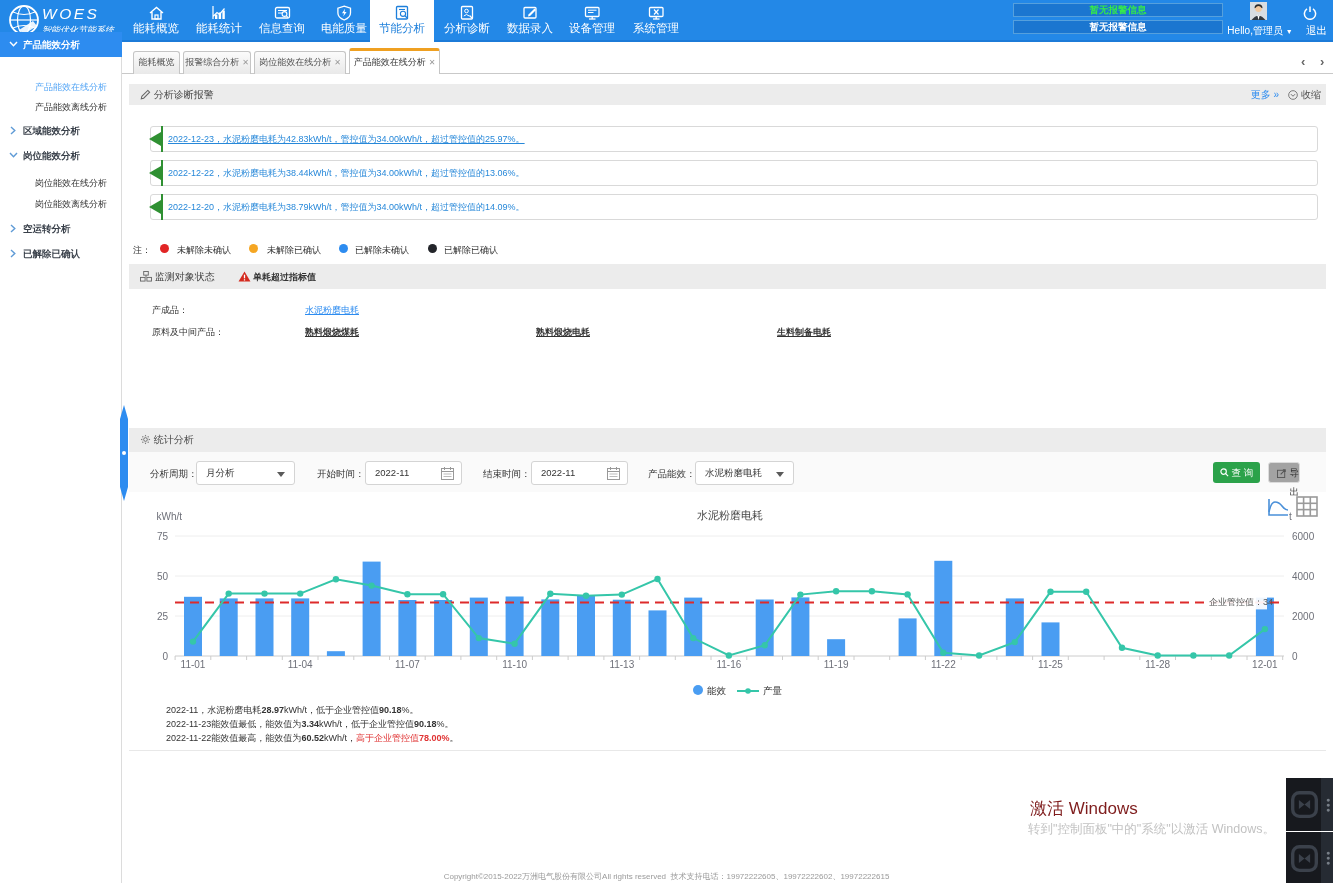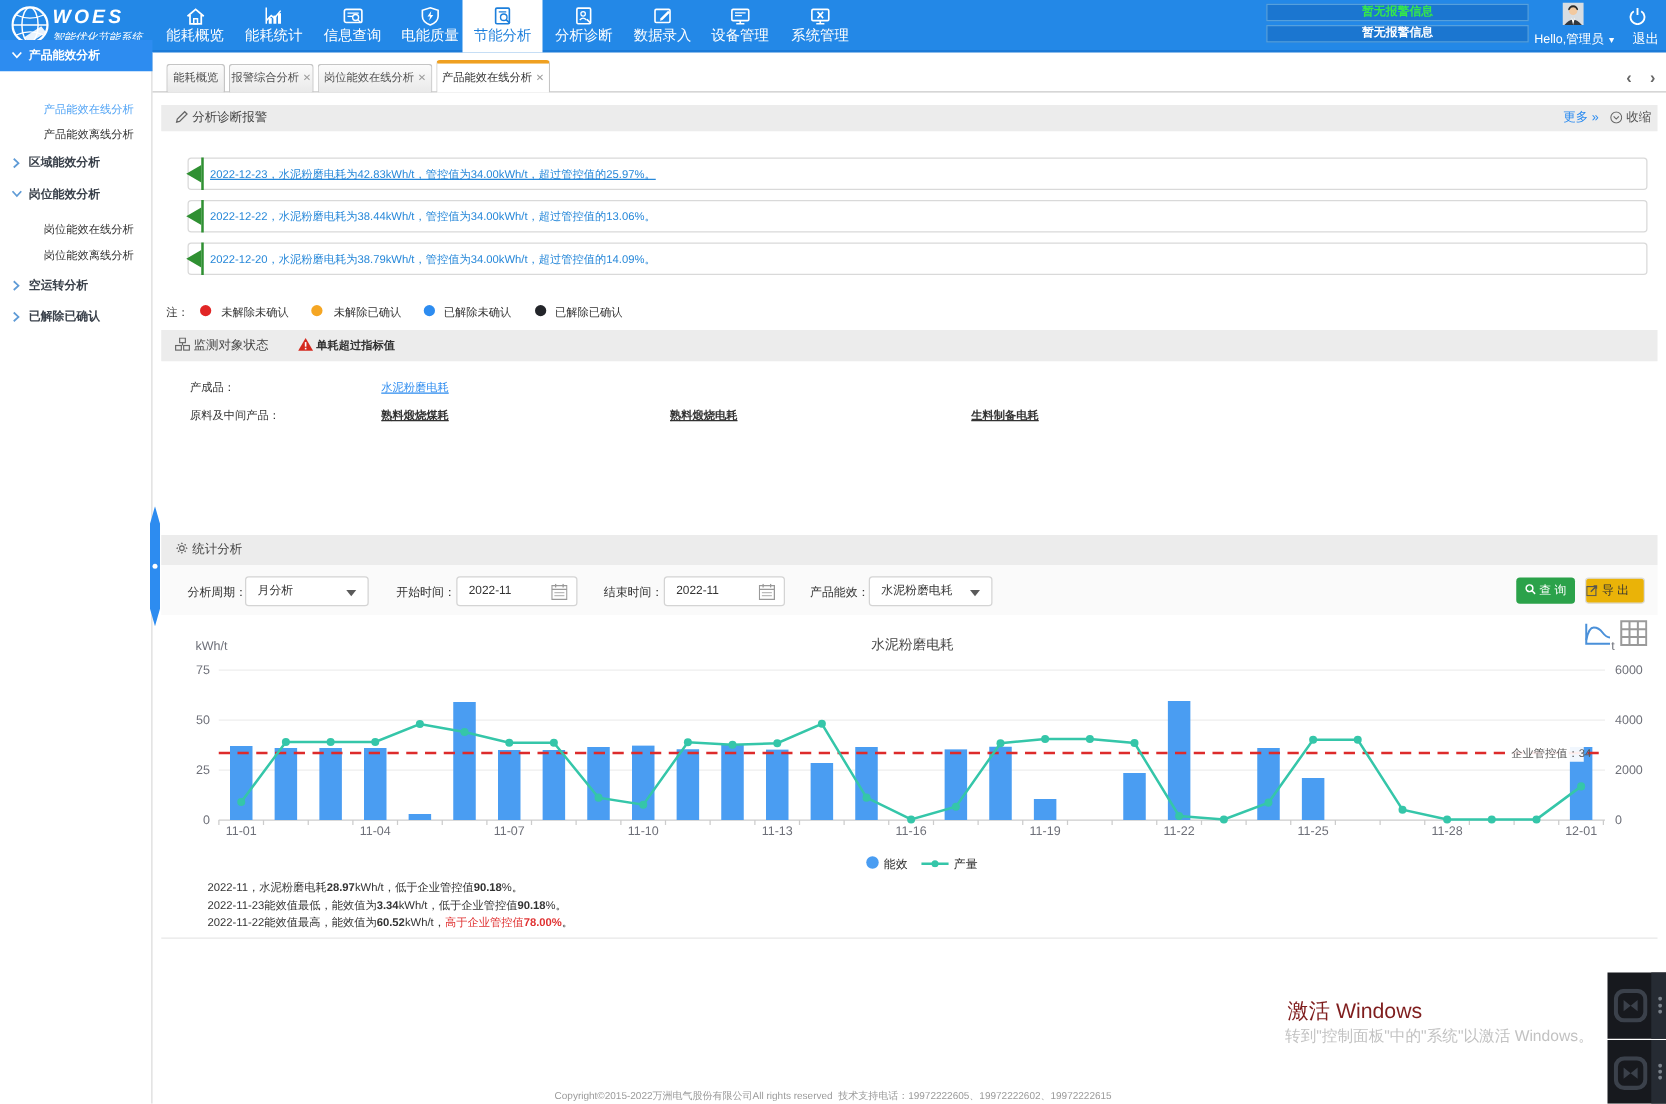--- a/index.html
+++ b/index.html
@@ -40,21 +40,21 @@
 .lg { font-size:9px; color:#333; }
 a.blue { color:#2d8cf0; text-decoration:underline; }
 a.dark { color:#333; text-decoration:underline; font-weight:bold; }
 .lbl { position:absolute; font-size:9px; color:#333; }
 
 .sel, .inp { position:absolute; top:461px; height:24px; border:1px solid #d4d4d4; border-radius:3px; background:#fff; font-size:9.5px; color:#333; line-height:22px; }
 .sel .v { margin-left:9px; }
 .sel .caret { position:absolute; right:9px; top:10px; width:0; height:0; border-left:4.5px solid transparent; border-right:4.5px solid transparent; border-top:5px solid #5a5a5a; }
 .inp .v { margin-left:9px; }
 .btn-q { position:absolute; left:1213px; top:462px; width:47px; height:21px; background:#2ba24a; border-radius:3px; color:#fff; font-size:9.5px; text-align:center; line-height:21px; }
-.btn-e { position:absolute; left:1268px; top:462px; width:48px; height:21px; background:#eab308; border:1px solid #dcdcdc; border-radius:3px; color:#333; font-size:9.5px; text-align:left; line-height:19px; }
+.btn-e { position:absolute; left:1268px; top:462px; width:32px; height:21px; background:#a3a3a3; border:1px solid #dcdcdc; border-radius:3px; color:#333; font-size:9.5px; text-align:right; line-height:19px; }
 .ax { font-size:10px; fill:#6e7079; font-family:"Liberation Sans",sans-serif; }
 .axd { font-size:9px; fill:#555; font-family:"Liberation Sans",sans-serif; }
 .sum { position:absolute; left:166px; font-size:9px; color:#333; }
 .sum b { font-weight:bold; }
 .red { color:#e03333; }
 
 .vid { position:absolute; left:1286px; width:47px; height:53px; background:#17191e; }
 .vid .strip { position:absolute; right:0; top:0; width:12px; height:100%; background:#262b33; }
 .vid .dots { position:absolute; right:4px; top:50%; margin-top:-8px; width:3px; color:#787f88; font-size:7px; line-height:5px; }
 </style>
@@ -65,21 +65,21 @@
 <div id="hdrstrip"></div>
 
 <svg class="abs" style="left:9px;top:4px" width="31" height="34" viewBox="0 0 31 34">
  <circle cx="15" cy="16" r="14" fill="none" stroke="#fff" stroke-width="1.8"></circle>
  <ellipse cx="15" cy="16" rx="6.5" ry="14" fill="none" stroke="#fff" stroke-width="1.2"></ellipse>
  <line x1="1" y1="16" x2="29" y2="16" stroke="#fff" stroke-width="1.2"></line>
  <path d="M4 8 Q15 13 26 8" fill="none" stroke="#fff" stroke-width="1"></path>
  <path d="M4 24 Q15 19 26 24" fill="none" stroke="#fff" stroke-width="1"></path>
  <path d="M10 26 L24 17 L28 22 L15 30 Z" fill="#fff" opacity="0.9"></path>
 </svg>
-<div class="abs" style="left:42px;top:5px;color:#fff;font-size:15.5px;font-weight:bold;font-style:italic;letter-spacing:2.5px;">WOES</div>
+<div class="abs" style="left:42px;top:5px;color:#fff;font-size:15.5px;font-weight:normal;font-style:italic;letter-spacing:2.5px;">WOES</div>
 <div class="abs" style="left:42px;top:24px;color:#fff;font-size:9px;font-style:italic;">智能优化节能系统</div>
 
 <div class="nav" style="left:125px;width:62px;">
     <svg class="ic" width="17" height="16" viewBox="0 0 17 16">
       <path d="M2 8 L8.5 2.5 L15 8 M4 7 V14 H13 V7" fill="none" stroke="#fff" stroke-width="1.4"></path>
       <rect x="7" y="10" width="3" height="4" fill="none" stroke="#fff" stroke-width="1.2"></rect>
     </svg>
     <span class="tx">能耗概览</span>
   </div>
 <div class="nav" style="left:188px;width:62px;">

